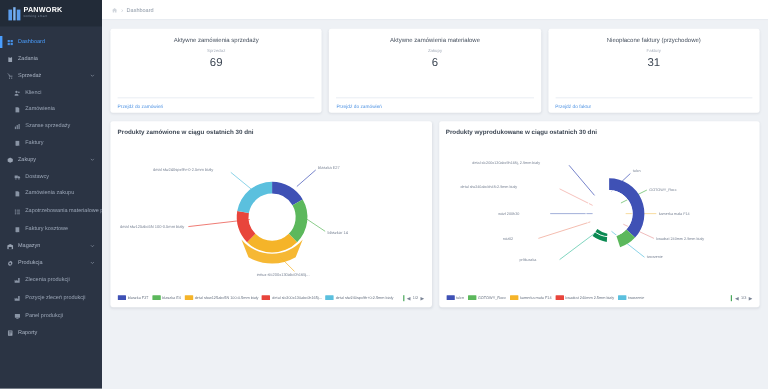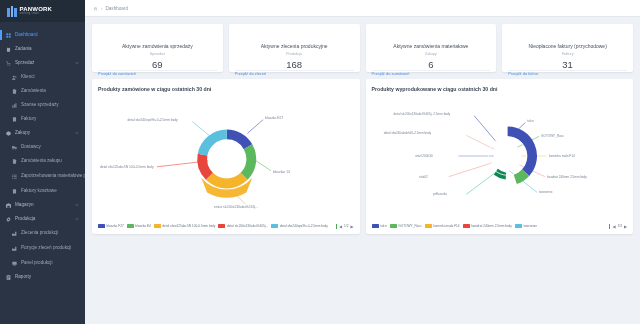--- a/index.html
+++ b/index.html
@@ -66,22 +66,22 @@
   .crumb-sep{ color:#b9c2cd; font-size:4.5px; }
   .crumb{ color:#8c97a5; font-size:4.6px; }
 
   .content{ flex:1; padding:7px 7px 0 7px; overflow:hidden; }
 
   
   .kpi-row{ display:flex; gap:6px; }
   .kpi{
     flex:1; background:#ffffff; border-radius:2px;
     box-shadow:0 1px 2px rgba(40,55,80,.09);
-    padding:19px 6px 0 6px;
-    height:48px; display:flex; flex-direction:column;
+    padding:7px 6px 0 6px;
+    height:70px; display:flex; flex-direction:column;
   }
   .kpi-title{ font-size:5px; color:#47515f; text-align:center; line-height:1.2; }
   .kpi-sub{ font-size:3.6px; color:#a5adba; text-align:center; margin-top:2.5px; }
   .kpi-val{ font-size:9.5px; color:#3d4754; text-align:center; margin-top:3.5px; font-weight:400; }
   .kpi-foot{
     margin-top:auto; border-top:1px solid #edf1f5;
     height:13px; display:flex; align-items:center;
   }
   .kpi-link{ font-size:4px; color:#4a90e2; }
 
@@ -331,28 +331,20 @@
 
     <div class="content">
 
       <div class="kpi-row" id="kpiRow">
           <div class="kpi">
             <div class="kpi-title">Aktywne zamówienia sprzedaży</div>
             <div class="kpi-sub">Sprzedaż</div>
             <div class="kpi-val">69</div>
             <div class="kpi-foot">
               <a class="kpi-link">Przejdź do zamówień</a>
-            </div>
-          </div>
-          <div class="kpi">
-            <div class="kpi-title">Aktywne zlecenia produkcyjne</div>
-            <div class="kpi-sub">Produkcja</div>
-            <div class="kpi-val">168</div>
-            <div class="kpi-foot">
-              <a class="kpi-link">Przejdź do zleceń</a>
             </div>
           </div>
           <div class="kpi">
             <div class="kpi-title">Aktywne zamówienia materiałowe</div>
             <div class="kpi-sub">Zakupy</div>
             <div class="kpi-val">6</div>
             <div class="kpi-foot">
               <a class="kpi-link">Przejdź do zamówień</a>
             </div>
           </div>

